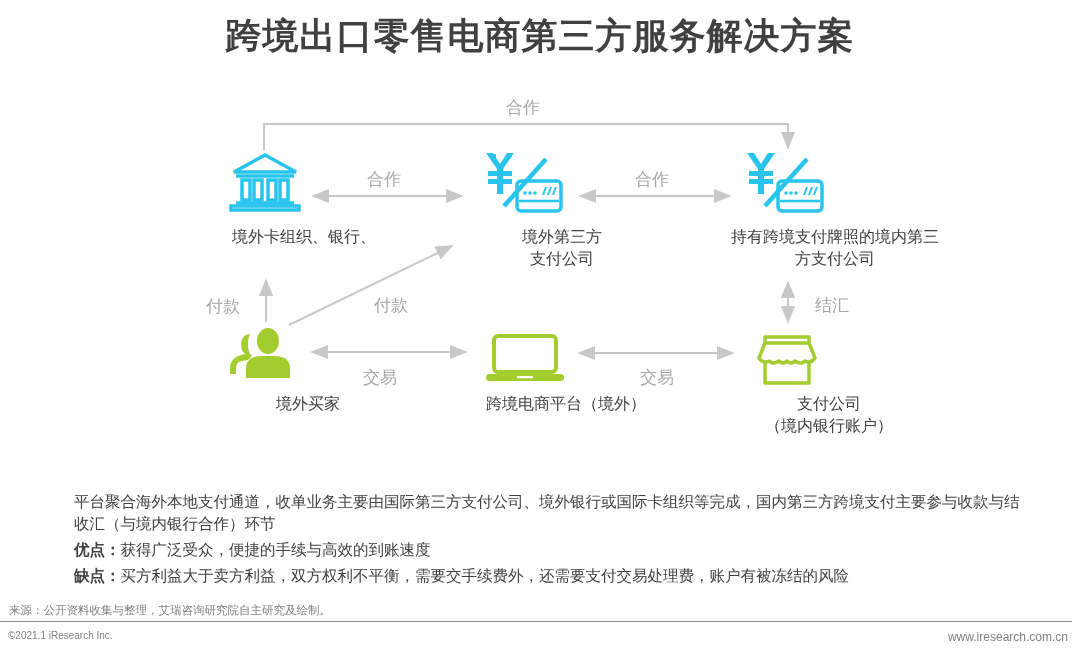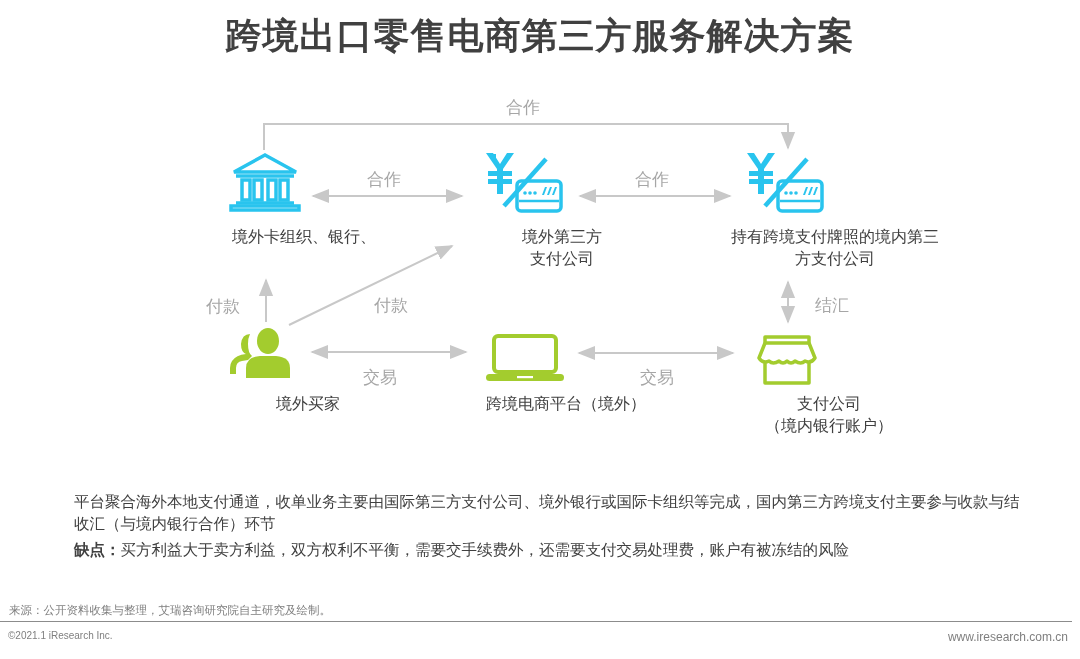--- a/index.html
+++ b/index.html
@@ -175,20 +175,23 @@
   </svg>
 </div>
 <div class="node-label" style="left:789px; top:393px;">
   <div>支付公司</div>
   <div>（境内银行账户）</div>
 </div>
 
 <div class="desc">
   <div class="p">平台聚合海外本地支付通道，收单业务主要由国际第三方支付公司、境外银行或国际卡组织等完成，国内第三方跨境支付主要参与收款与结收汇（与境内银行合作）环节</div>
   <div class="p">
+    <b>优点：</b><span>获得广泛受众，便捷的手续与高效的到账速度</span>
+  </div>
+  <div class="p">
     <b>缺点：</b><span>买方利益大于卖方利益，双方权利不平衡，需要交手续费外，还需要支付交易处理费，账户有被冻结的风险</span>
   </div>
 </div>
 
 <div class="footer-source">来源：公开资料收集与整理，艾瑞咨询研究院自主研究及绘制。</div>
 <div class="footer-line"></div>
 <div class="footer-copy">©2021.1 iResearch Inc.</div>
 <div class="footer-url">www.iresearch.com.cn</div>
 
 </body></html>

